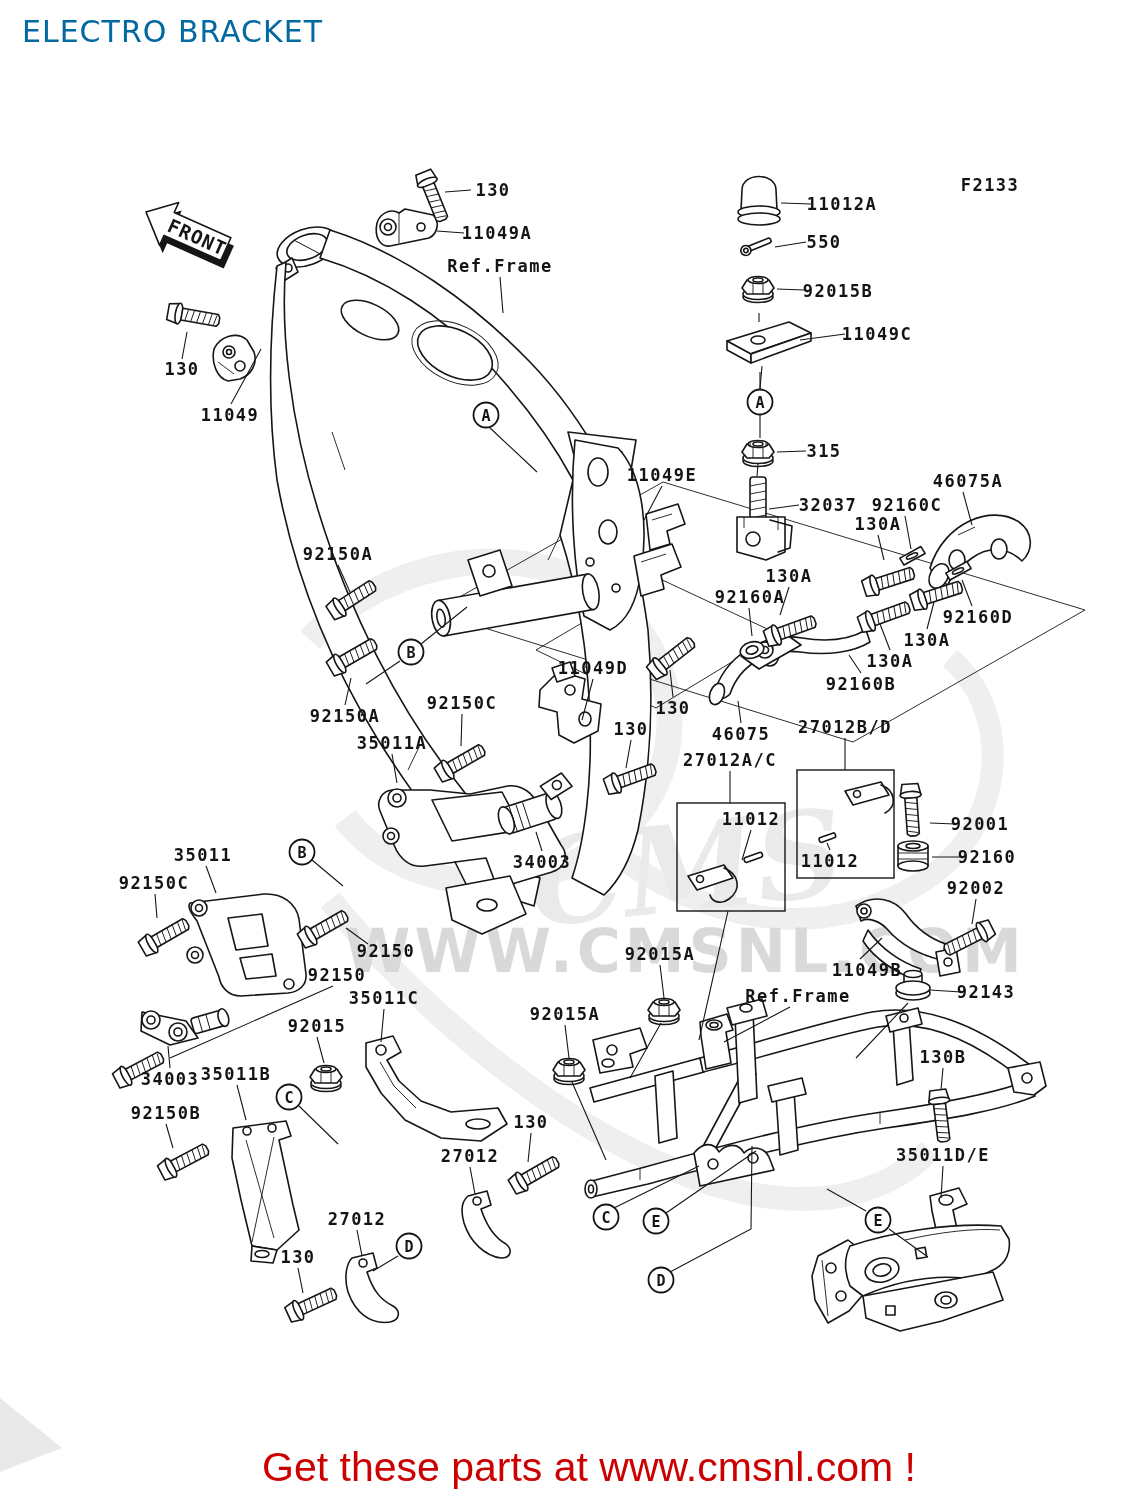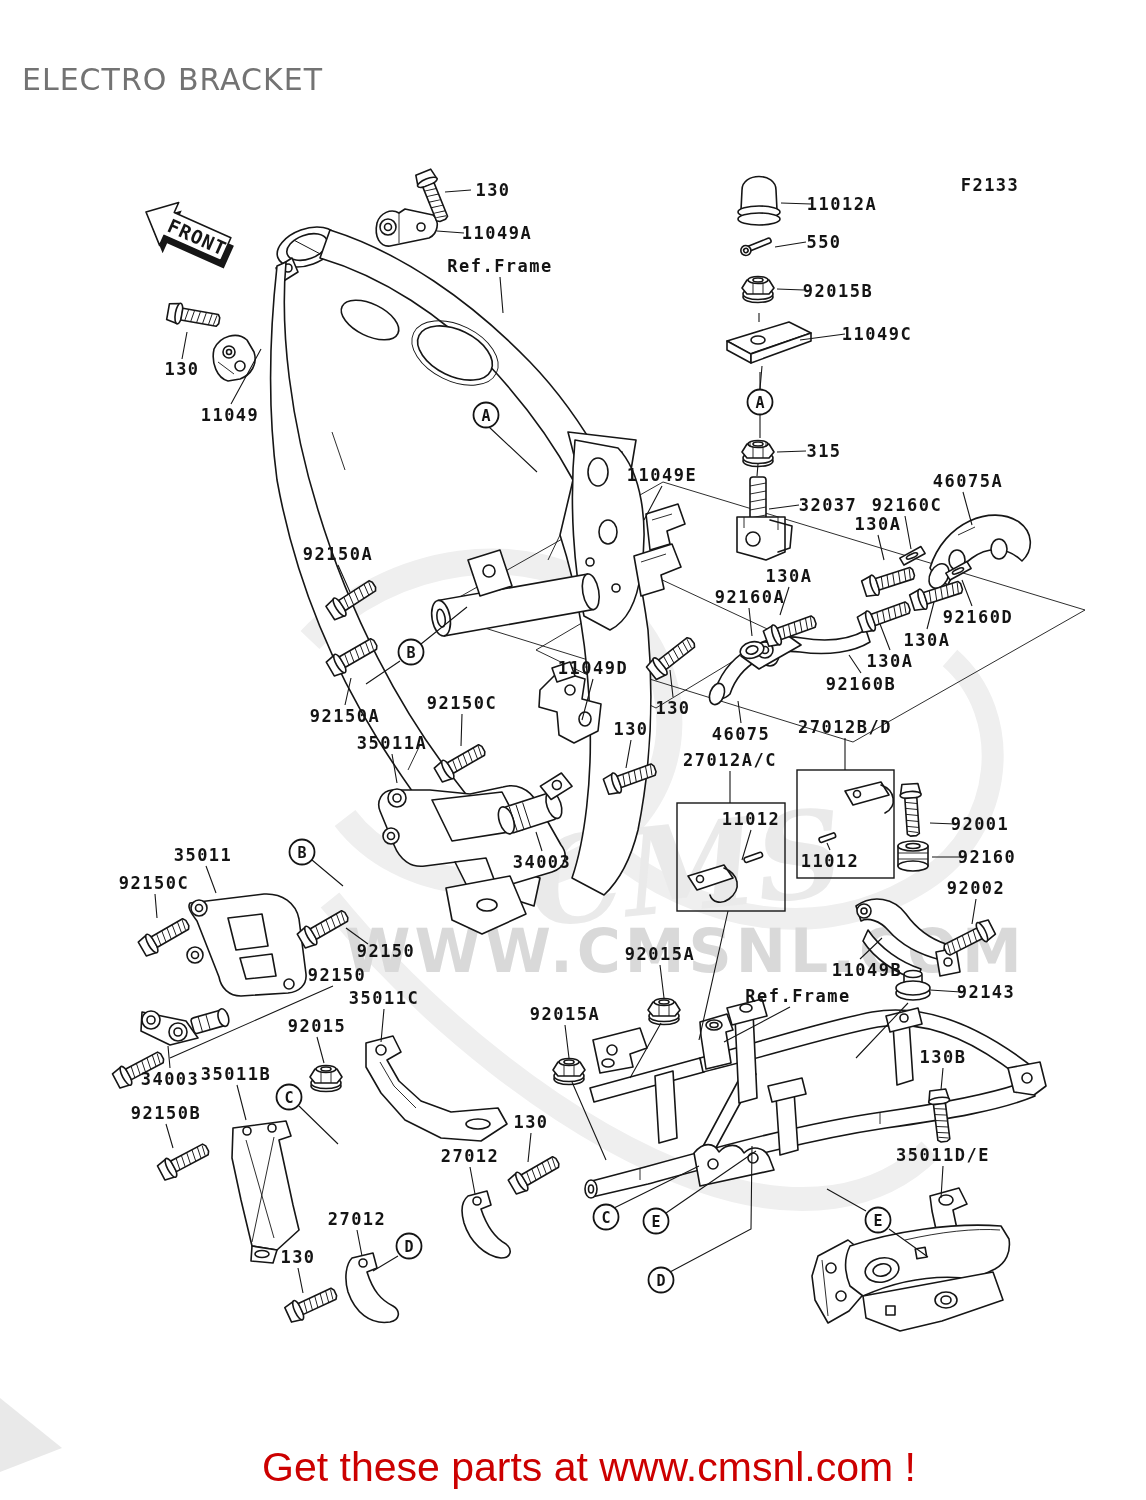--- a/index.html
+++ b/index.html
@@ -472,16 +472,16 @@
           <circle cx="656" cy="1221" r="12.5"></circle>
           <text x="656" y="1221.5">E</text>
         </g>
         <g class="callout">
           <circle cx="878" cy="1220" r="12.5"></circle>
           <text x="878" y="1220.5">E</text>
         </g>
       </g>
   </svg>
 
-  <div class="page-title" style="color: #737373; margin-top: 48px;">ELECTRO BRACKET</div>
+  <div class="page-title" style="color: #0369a1;">ELECTRO BRACKET</div>
 
   <div class="footer-banner" style="color: rgb(204, 0, 0);">Get these parts at www.cmsnl.com !</div>
 </div>
 
 </body></html>

